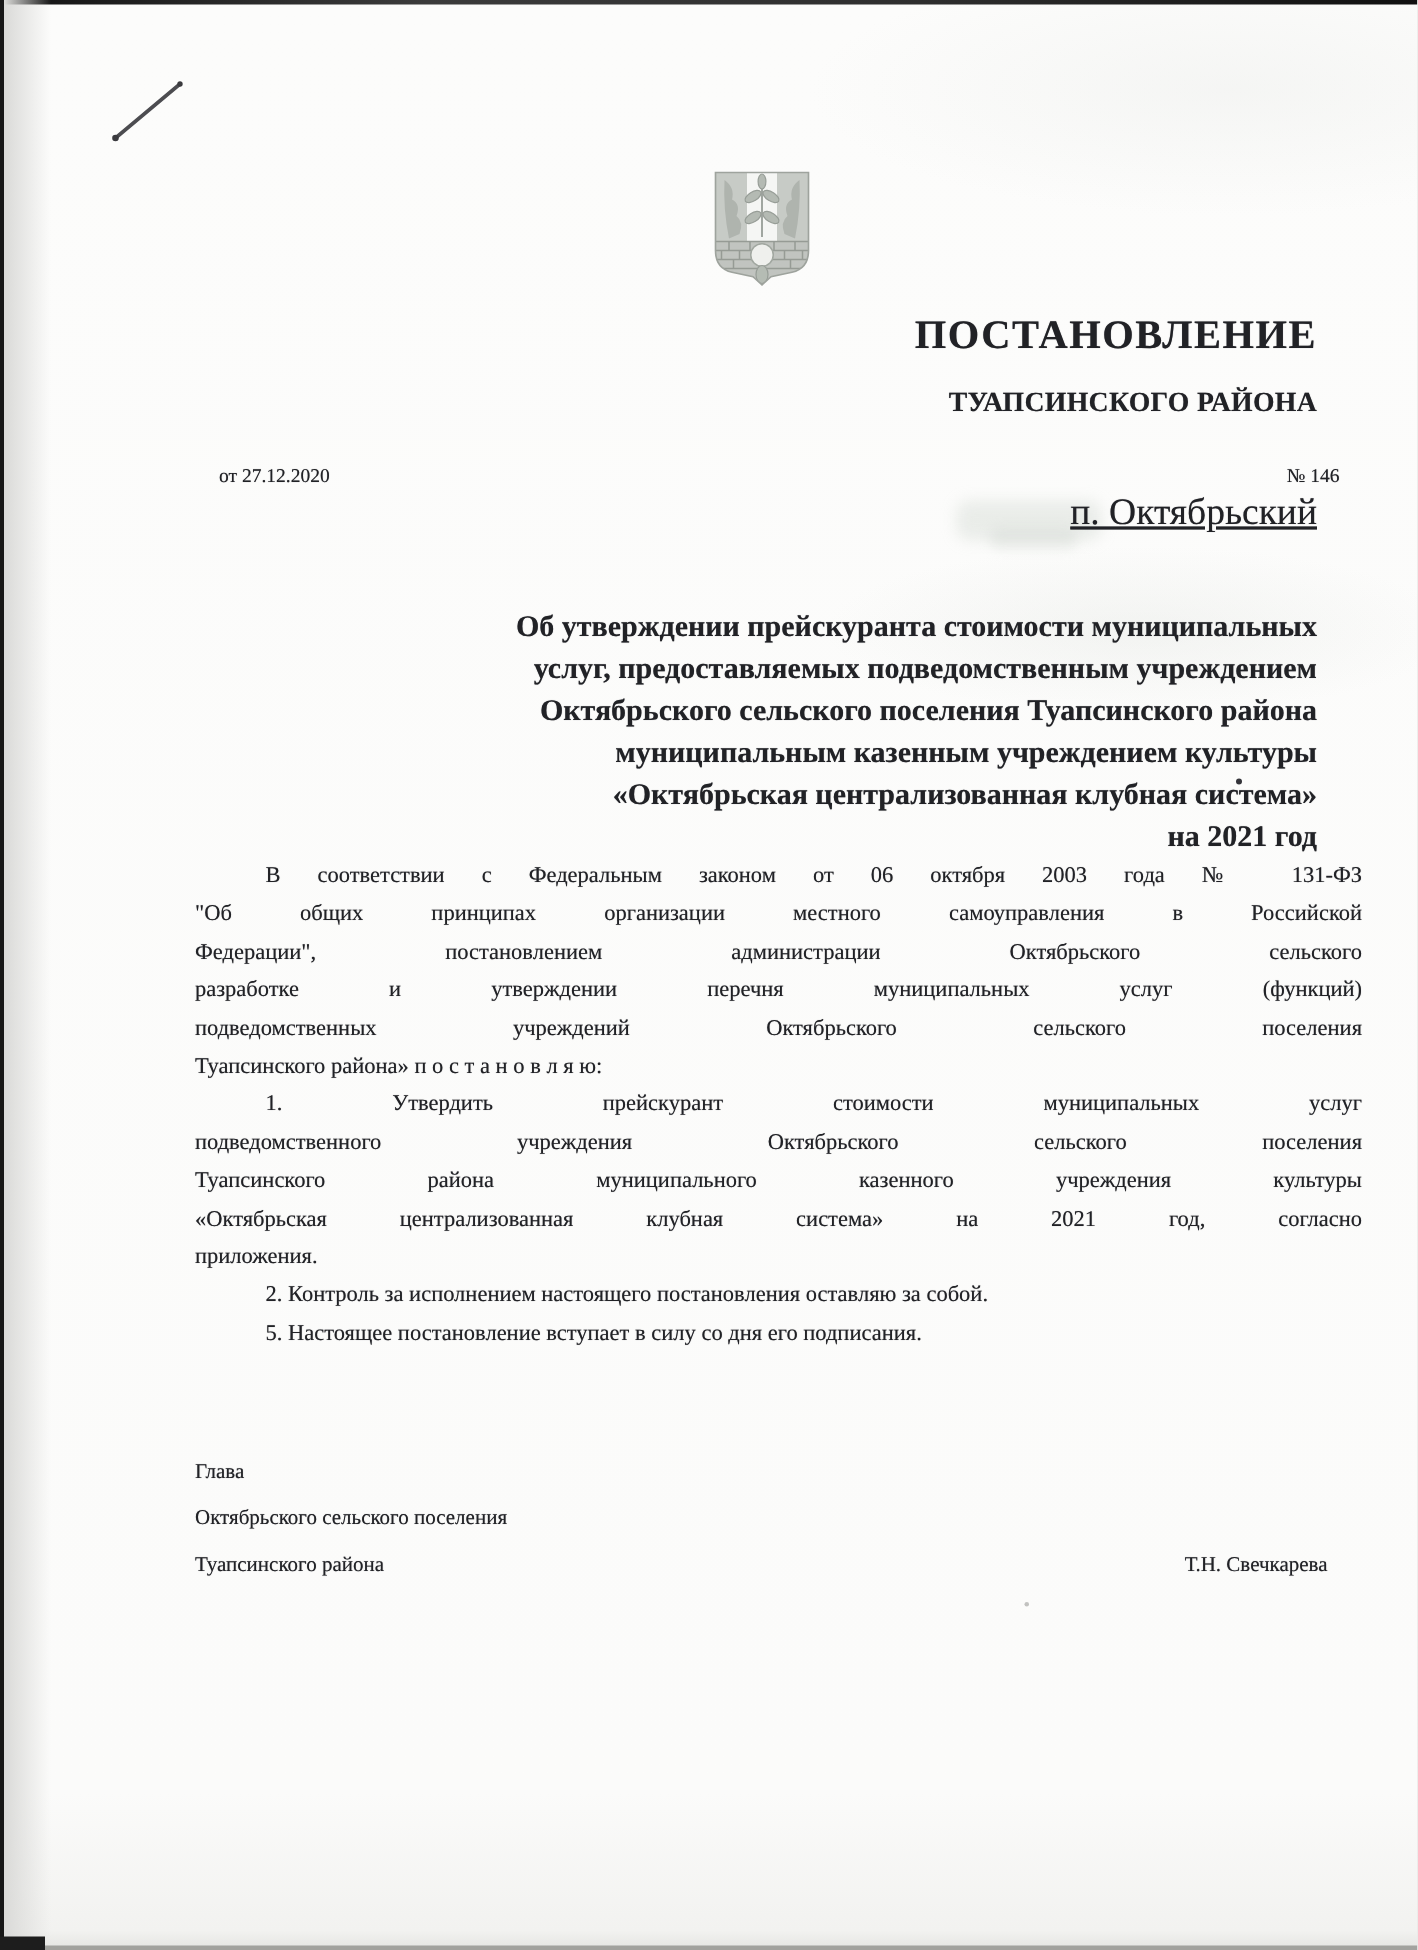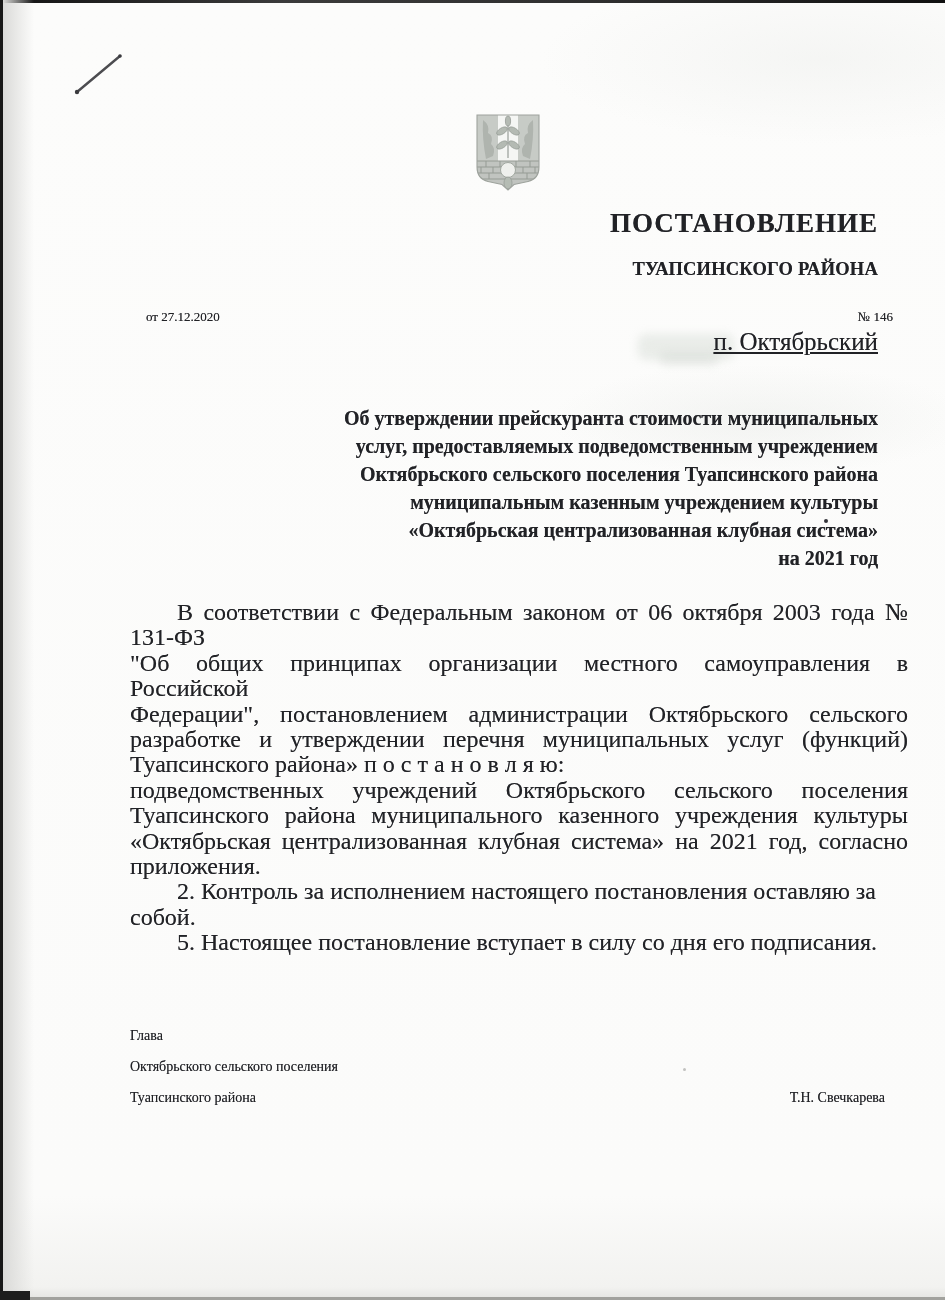--- a/index.html
+++ b/index.html
@@ -43,21 +43,21 @@
   .org2 { margin-top:18px; font-size:18.5px; font-weight:bold; line-height:24px; letter-spacing:.2px; }
 
   .meta-row { margin-top:23px; display:flex; justify-content:space-between;
               font-size:13px; line-height:25px; }
   .meta-date   { padding-left:16px; }
   .meta-number { padding-right:15px; }
   .place { font-size:25px; line-height:25px;text-decoration:underline; }
 
   .subject { margin-top:50px; font-size:20px; font-weight:bold; line-height:28px; }
 
-  .body-block { margin-top:28px; font-size:24px; line-height:25.4px; }
+  .body-block { font-size:15px; line-height:25.4px; }
   .line      { text-align:left; }
   .line.j    { text-align:justify; text-align-last:justify; }
   .line.ind  { text-indent:47px; }
 
   .signature { margin-top:64px; font-size:14px; line-height:31px; }
   .sig-row { display:flex; justify-content:space-between; }
   .sig-name { padding-right:23px; }
 </style>
 </head>
 <body>
@@ -141,22 +141,24 @@
       <div>муниципальным казенным учреждением культуры</div>
       <div>«Октябрьская централизованная клубная система»</div>
       <div>на 2021 год</div>
     </div>
 
     <div class="body-block">
       <div class="line ind j">В соответствии с Федеральным законом от 06 октября 2003 года № 131-ФЗ</div>
       <div class="line j">"Об общих принципах организации местного самоуправления в Российской</div>
       <div class="line j">Федерации", постановлением администрации Октябрьского сельского</div>
       <div class="line j">разработке и утверждении перечня муниципальных услуг (функций)</div>
+      <div class="line j">подведомственных учреждений Октябрьского сельского поселения</div>
       <div class="line">Туапсинского района» п о с т а н о в л я ю:</div>
-      <div class="line j">подведомственных учреждений Октябрьского сельского поселения</div>
+      <div class="line ind j">1. Утвердить прейскурант стоимости муниципальных услуг</div>
+      <div class="line j">подведомственного учреждения Октябрьского сельского поселения</div>
       <div class="line j">Туапсинского района муниципального казенного учреждения культуры</div>
       <div class="line j">«Октябрьская централизованная клубная система» на 2021 год, согласно</div>
       <div class="line">приложения.</div>
       <div class="line ind">2. Контроль за исполнением настоящего постановления оставляю за собой.</div>
       <div class="line ind">5. Настоящее постановление вступает в силу со дня его подписания.</div>
     </div>
 
     <div class="signature">
       <div>Глава</div>
       <div>Октябрьского сельского поселения</div>

